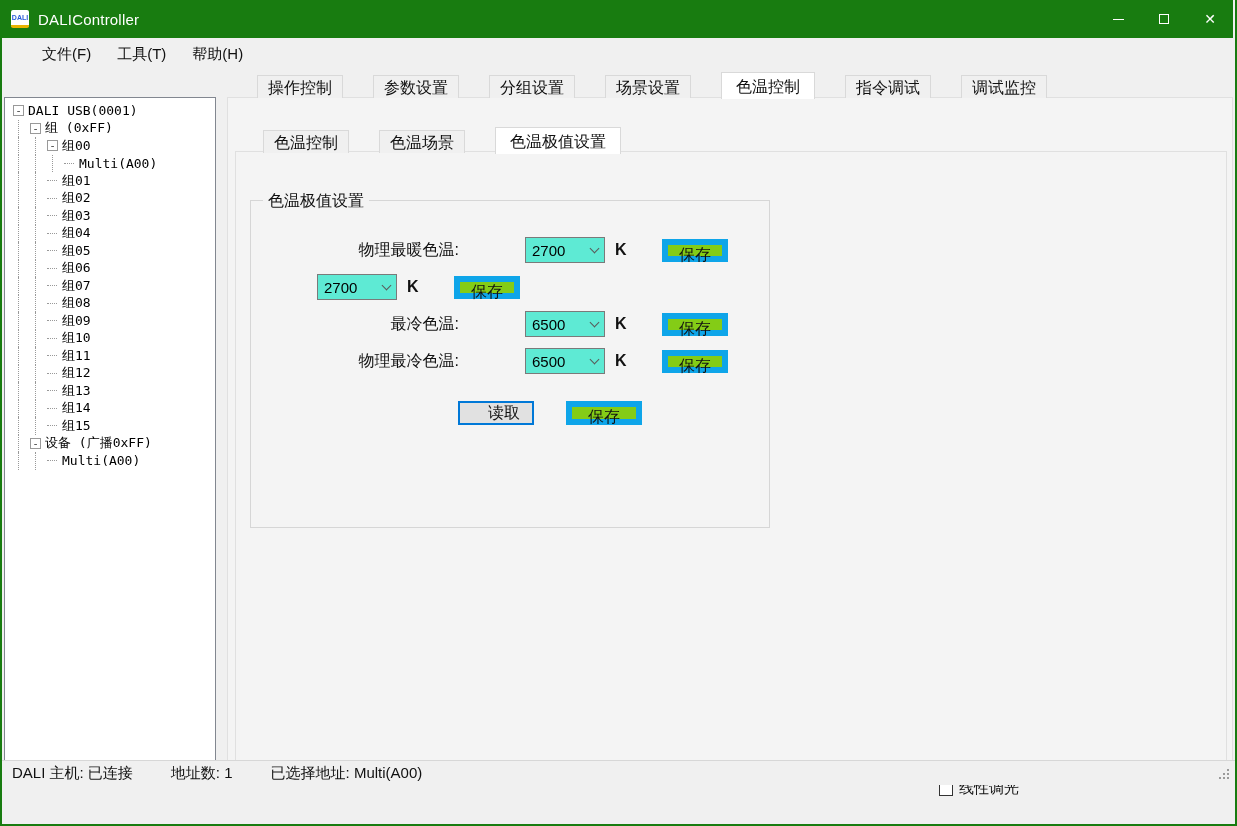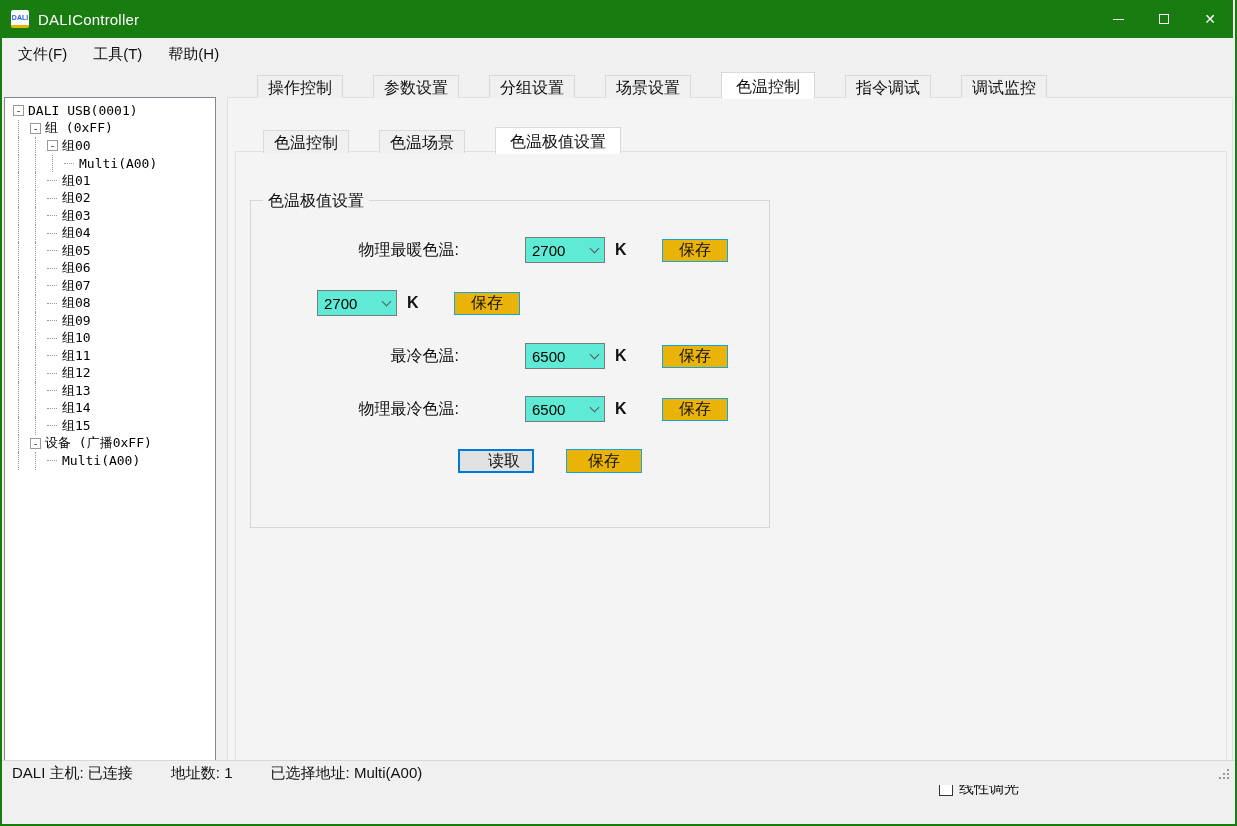--- a/index.html
+++ b/index.html
@@ -12,21 +12,21 @@
   .app-icon { width:18px; height:18px; background:#fff; margin-left:11px; border-radius:2px;
               display:flex; align-items:center; justify-content:center;
               font-size:7px; font-weight:bold; color:#2a5bd7; border-bottom:3px solid #e8b400; }
   .title-text { color:#fff; font-size:15px; margin-left:9px; letter-spacing:0.2px; }
   .win-controls { margin-left:auto; display:flex; height:38px; }
   .win-btn { width:46px; height:38px; display:flex; align-items:center; justify-content:center; color:#fff; font-size:14px; }
   .glyph-min { display:block; width:11px; border-top:1.4px solid #fff; }
   .glyph-max { display:block; width:10px; height:10px; border:1.4px solid #fff; }
 
   
-  .menubar { position:absolute; left:0; top:38px; width:1233px; height:33px; background:#f0f0f0; display:flex; align-items:center; }
+  .menubar { position:absolute; left:0; top:38px; width:1233px; height:33px; background:#f0f0f0; display:flex; align-items:center;padding-left:24px; }
   .menu-item { font-size:15px; color:#111; padding:6px 10px; margin-left:6px; }
 
   
   .tree-panel { position:absolute; left:2px; top:97px; width:212px; height:674px; background:#fff; border:1px solid #828790; overflow:hidden; padding-top:4px; }
   .tree-row { display:flex; align-items:center; height:17.5px; padding-left:8px; white-space:nowrap;
               font-family:"DejaVu Sans Mono","Liberation Mono",monospace; font-size:13px; color:#000; }
   .tree-guide { width:17px; height:17.5px; position:relative; flex:0 0 17px; }
   .tree-guide::before { content:''; position:absolute; left:5px; top:0; bottom:0; border-left:1px dotted #999; }
   .tree-expander { flex:0 0 11px; width:11px; height:11px; border:1px solid #999; background:#fff; margin-right:4px;
                    display:flex; align-items:center; justify-content:center; font-size:11px; line-height:9px; color:#444;
@@ -41,29 +41,29 @@
   .tabstrip { position:absolute; display:flex; align-items:flex-end; z-index:3; }
   .tabs-main { left:227px; top:74px; height:24px; }
   .tabs-sub  { left:233px; top:128px; height:25px; }
   .tab { height:23px; line-height:23px; padding:0 10px; background:#f0f0f0; border:1px solid #d9d9d9; border-bottom:none;
          margin-right:2px; font-size:16px; color:#111; white-space:nowrap;margin-left:28px; }
   .tab.selected { height:27px; line-height:27px; background:#fff; padding:0 14px; margin-bottom:-1px; z-index:4; position:relative; }
 
   
   .groupbox { position:absolute; left:248px; top:200px; width:520px; height:328px; border:1px solid #d6d6d6; background:#f4f4f4; }
   .groupbox-title { position:absolute; top:-10px; left:12px; background:#f4f4f4; padding:0 5px; font-size:16px; color:#111; }
-  .form-col { display:flex; flex-direction:column; gap:27px; padding-top:36px; }
+  .form-col { display:flex; flex-direction:column; gap:11px; padding-top:36px; }
   .form-row { display:flex; align-items:center; height:26px; }
   .row-label { width:208px; text-align:right; font-size:16px; color:#111; }
   .combo { margin-left:66px; width:80px; height:26px; background:#5eead4; border:1px solid #7a7a7a; display:flex; align-items:center; }
   .combo-value { flex:1; font-size:15px; padding-left:6px; color:#000; }
   .combo-arrow { width:20px; display:flex; align-items:center; justify-content:center; }
   .chev { width:7px; height:7px; border-right:1.5px solid #5a5a5a; border-bottom:1.5px solid #5a5a5a; transform:rotate(45deg); margin-top:-4px; }
   .unit { margin-left:10px; width:20px; font-size:16px; font-weight:bold; color:#111; }
-  .btn { background:#eab308; border:1px solid #0ea5e9; font-size:16px; color:#111; font-family:"Liberation Sans",sans-serif; }
+  .btn { background:#84cc16; border:6px solid #0ea5e9; font-size:16px; color:#111; font-family:"Liberation Sans",sans-serif; }
   .btn-row-save { margin-left:27px; width:66px; height:23px; }
   .action-row { display:flex; padding-left:207px; margin-top:27px; }
   .btn-read { width:76px; height:24px; border:2px solid #0078d7; background:#e1e1e1;padding-left:16px; }
   .btn-save-all { width:76px; height:24px; margin-left:32px; }
 
   
   .checkbox-row { position:absolute; left:937px; top:779px; display:flex; align-items:center; }
   .checkbox-box { width:14px; height:14px; border:1px solid #333; background:#fff; }
   .checkbox-label { font-size:15px; margin-left:6px; color:#111; }
 

